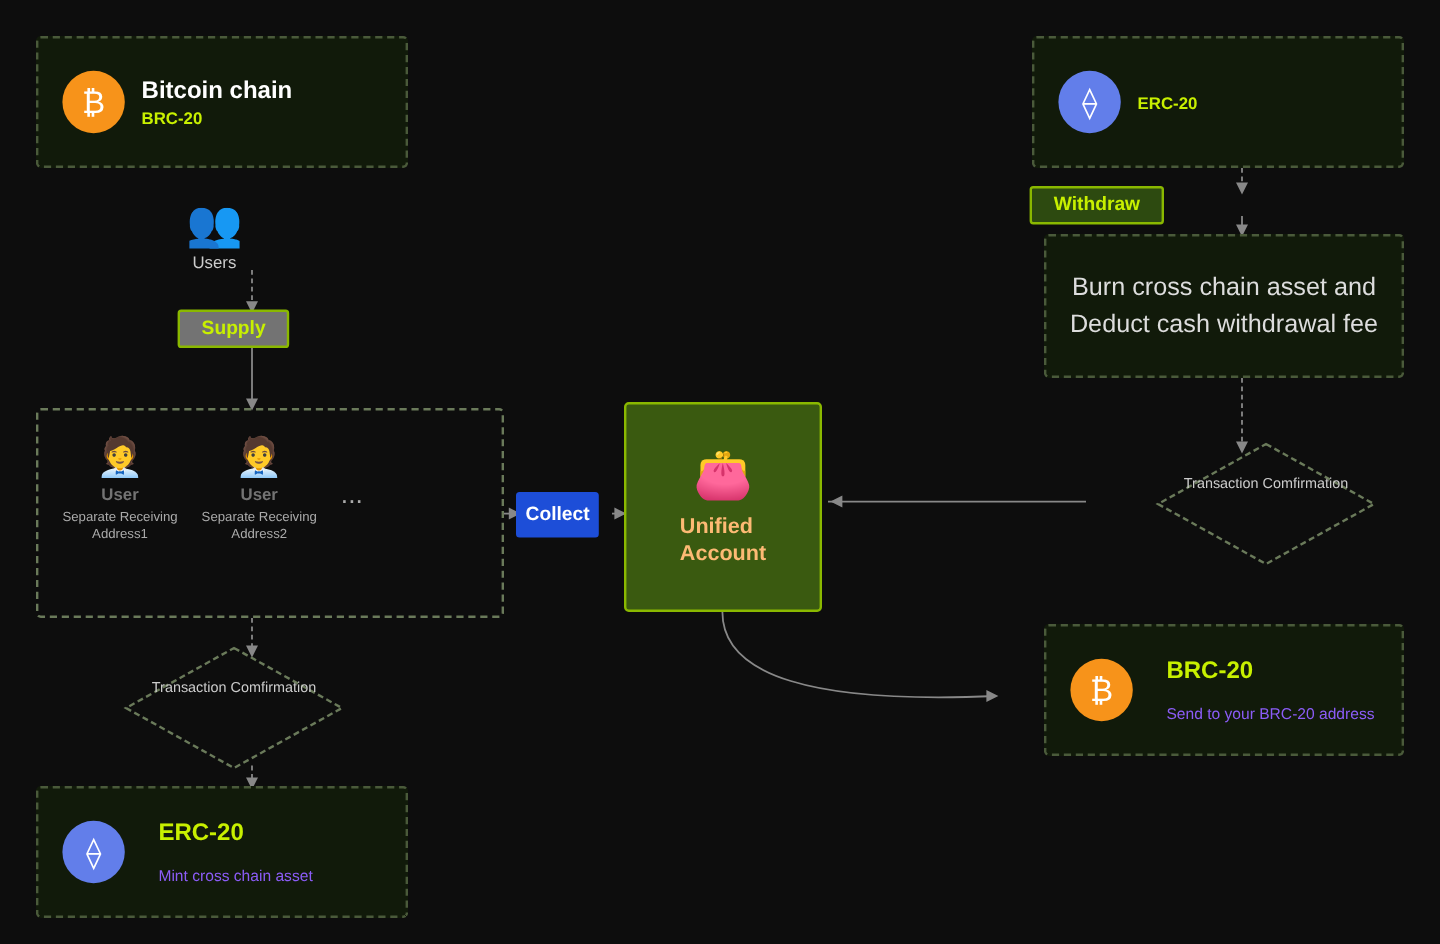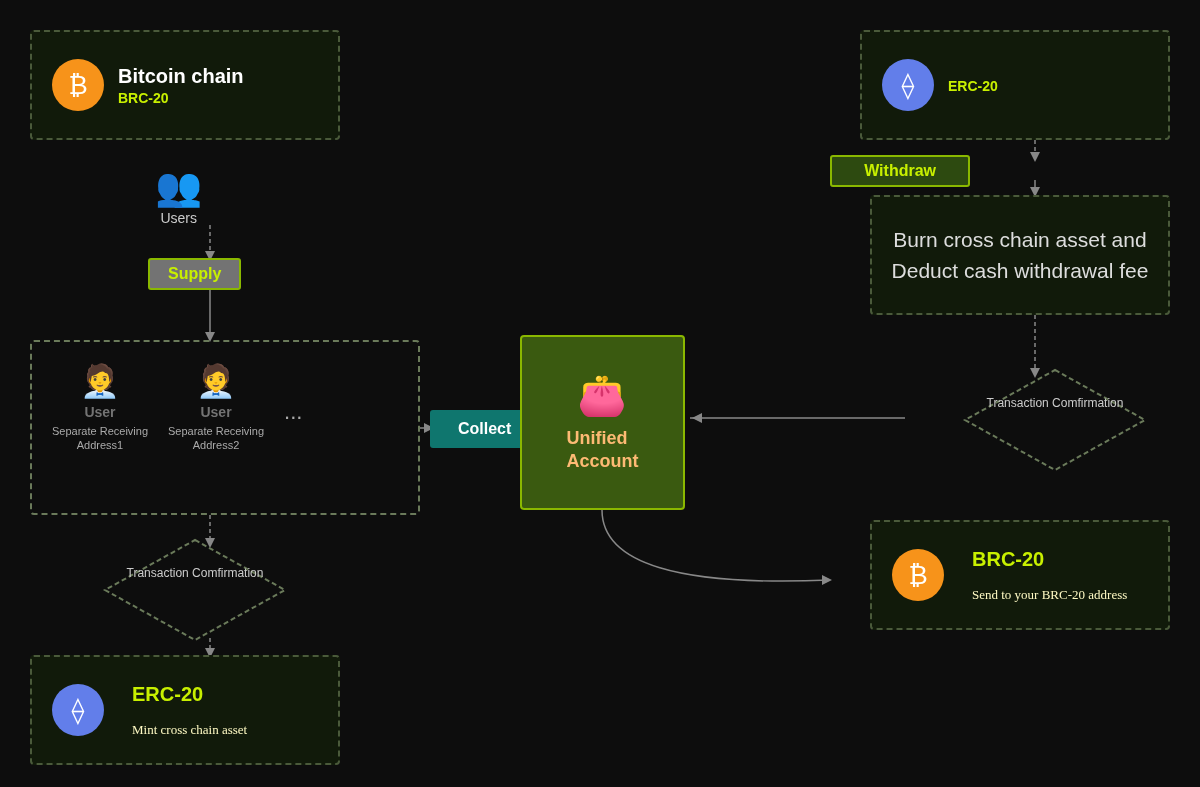--- a/index.html
+++ b/index.html
@@ -123,21 +123,21 @@
     
     .withdraw-badge {
       position: absolute;
       right: 230px;
       top: 155px;
       background: #2d4a10;
       border: 2px solid #8ab800;
       color: #c8f000;
       font-size: 16px;
       font-weight: bold;
-      padding: 5px 32px;
+      padding: 5px 18px;
       border-radius: 3px;
     }
 
     
     .users-container {
       left: 30px;
       top: 340px;
       width: 390px;
       height: 175px;
     }
@@ -179,25 +179,25 @@
       color: #aaa;
       align-self: center;
       margin-top: 10px;
     }
 
     
     .collect-btn {
       position: absolute;
       left: 430px;
       top: 410px;
-      background: #0f766e;
+      background: #1d4ed8;
       color: #fff;
       font-size: 16px;
       font-weight: bold;
-      padding: 10px 28px;
+      padding: 10px 8px;
       border: none;
       border-radius: 3px;
     }
 
     
     .unified-account-box {
       position: absolute;
       left: 520px;
       top: 335px;
       width: 165px;
@@ -279,23 +279,22 @@
     }
 
     .token-info h3 {
       font-size: 20px;
       font-weight: bold;
       color: #c8f000;
     }
 
     .token-info p {
       font-size: 13px;
-      color: #fef9c3;
+      color: #8b5cf6;
       margin-top: 16px;
-      font-family: Liberation Serif, serif;
     }
 
     
     .arrows-svg {
       position: absolute;
       top: 0;
       left: 0;
       width: 1200px;
       height: 787px;
       pointer-events: none;

